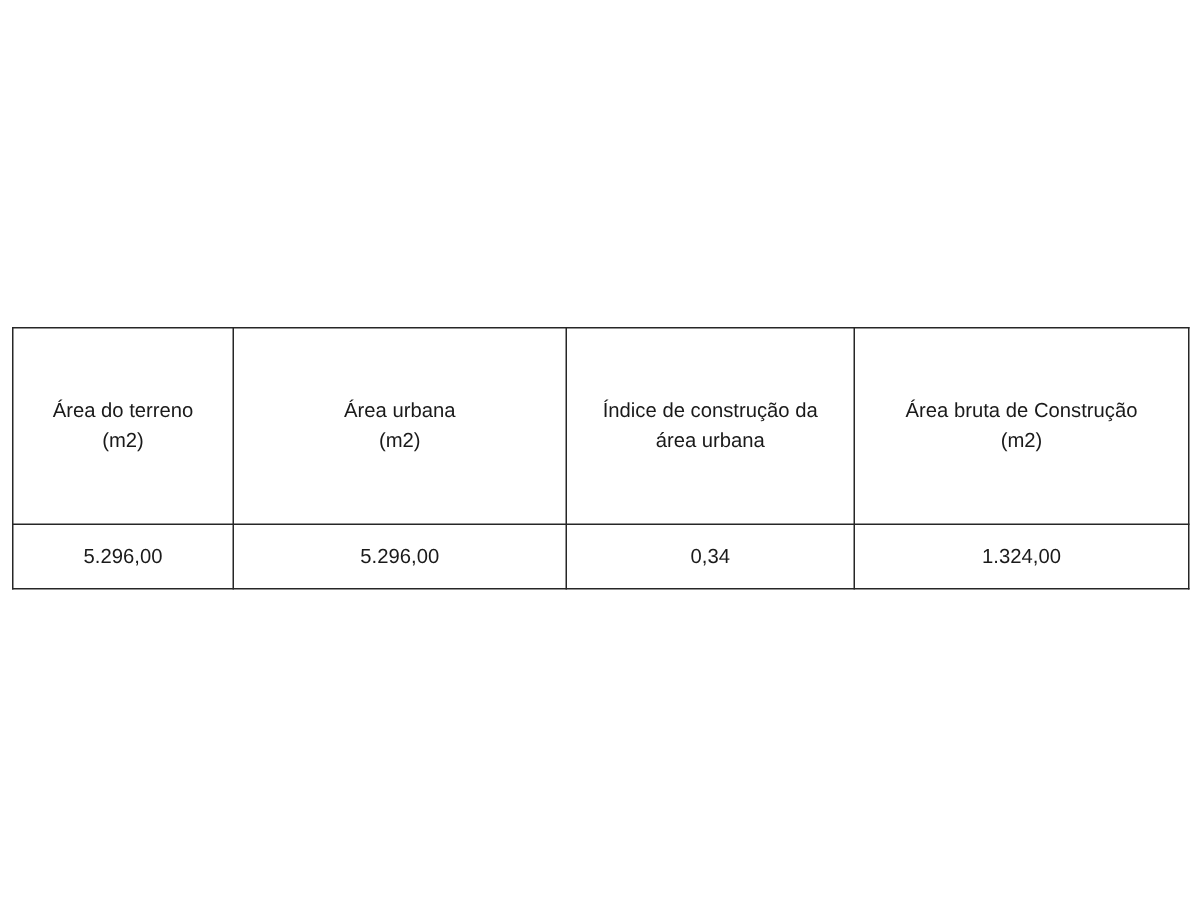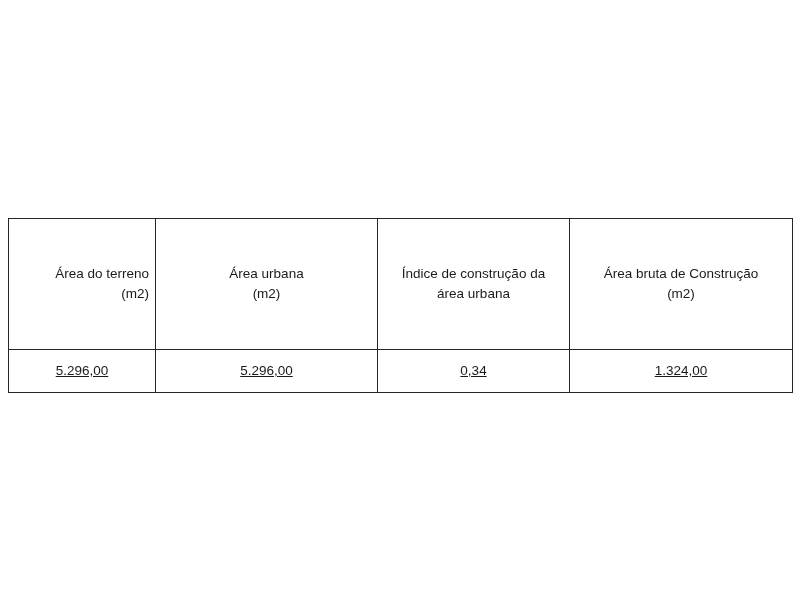--- a/index.html
+++ b/index.html
@@ -61,26 +61,25 @@
   col.c2 { width: 222px; }
   col.c3 { width: 192px; }
   col.c4 { width: 223px; }
 
   .cell-line {
     display: block;
   }
 
   
   td.hdr-1 .cell-line {
-    text-align: right;
+    text-align: center;
   }
 
   td.val {
     font-size: 13.5px;
-    text-decoration: underline;
   }
 
   td.val-1 {
     text-align: right;
     padding-right: 36px;
   }
 </style>
 </head>
 <body>
 

